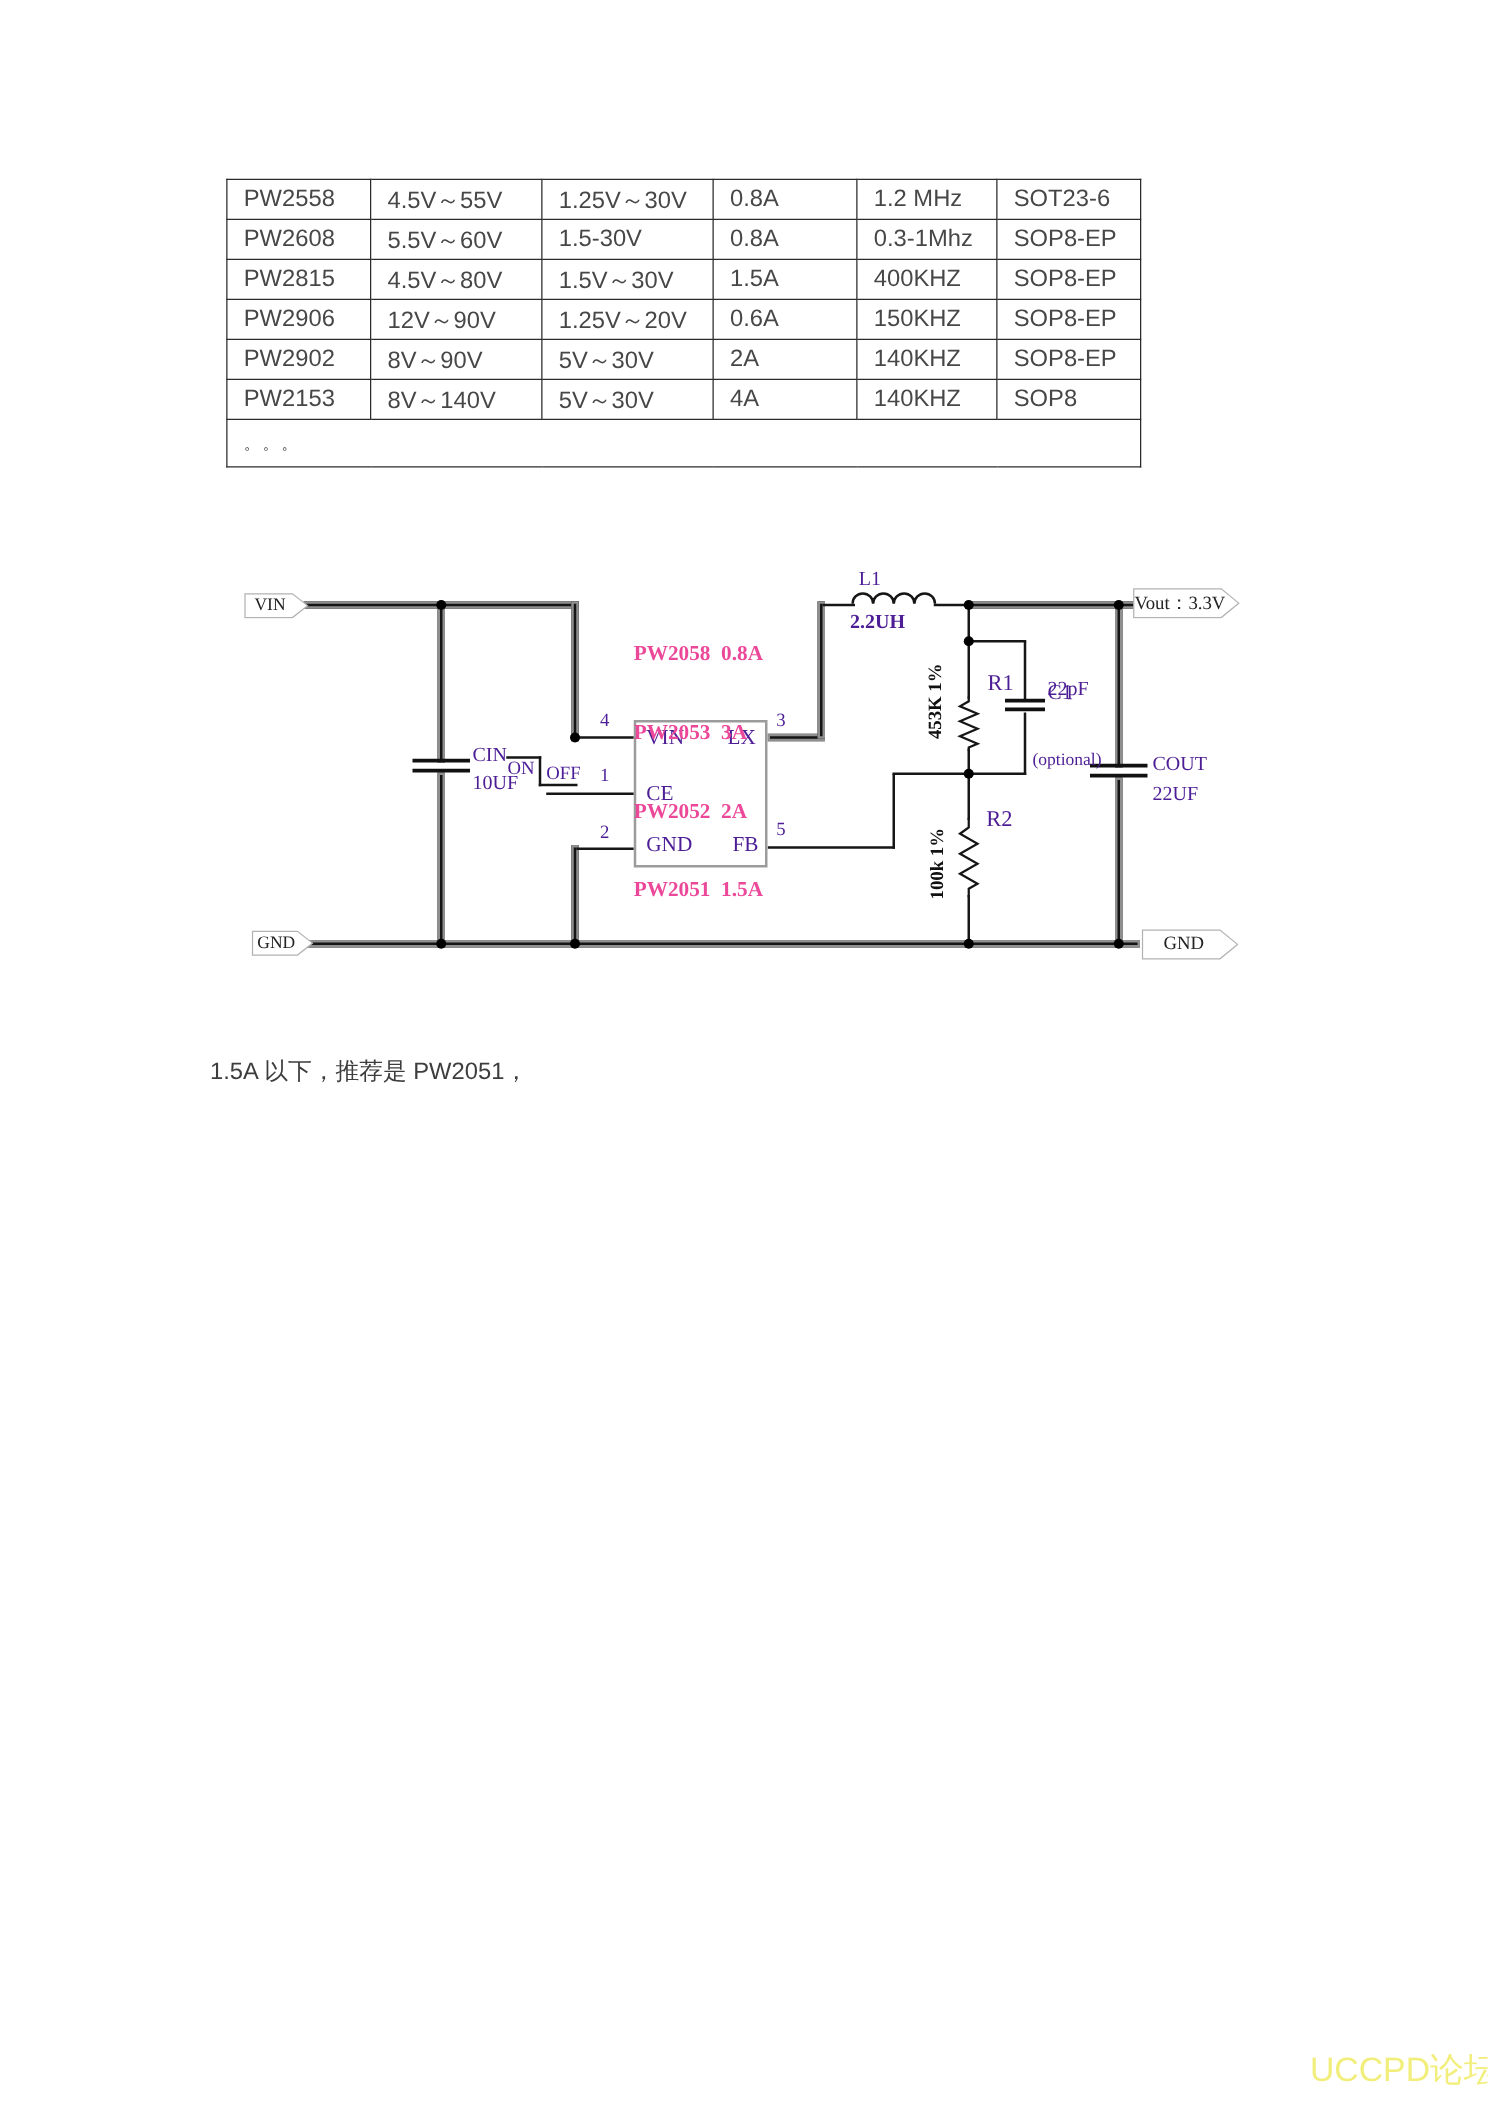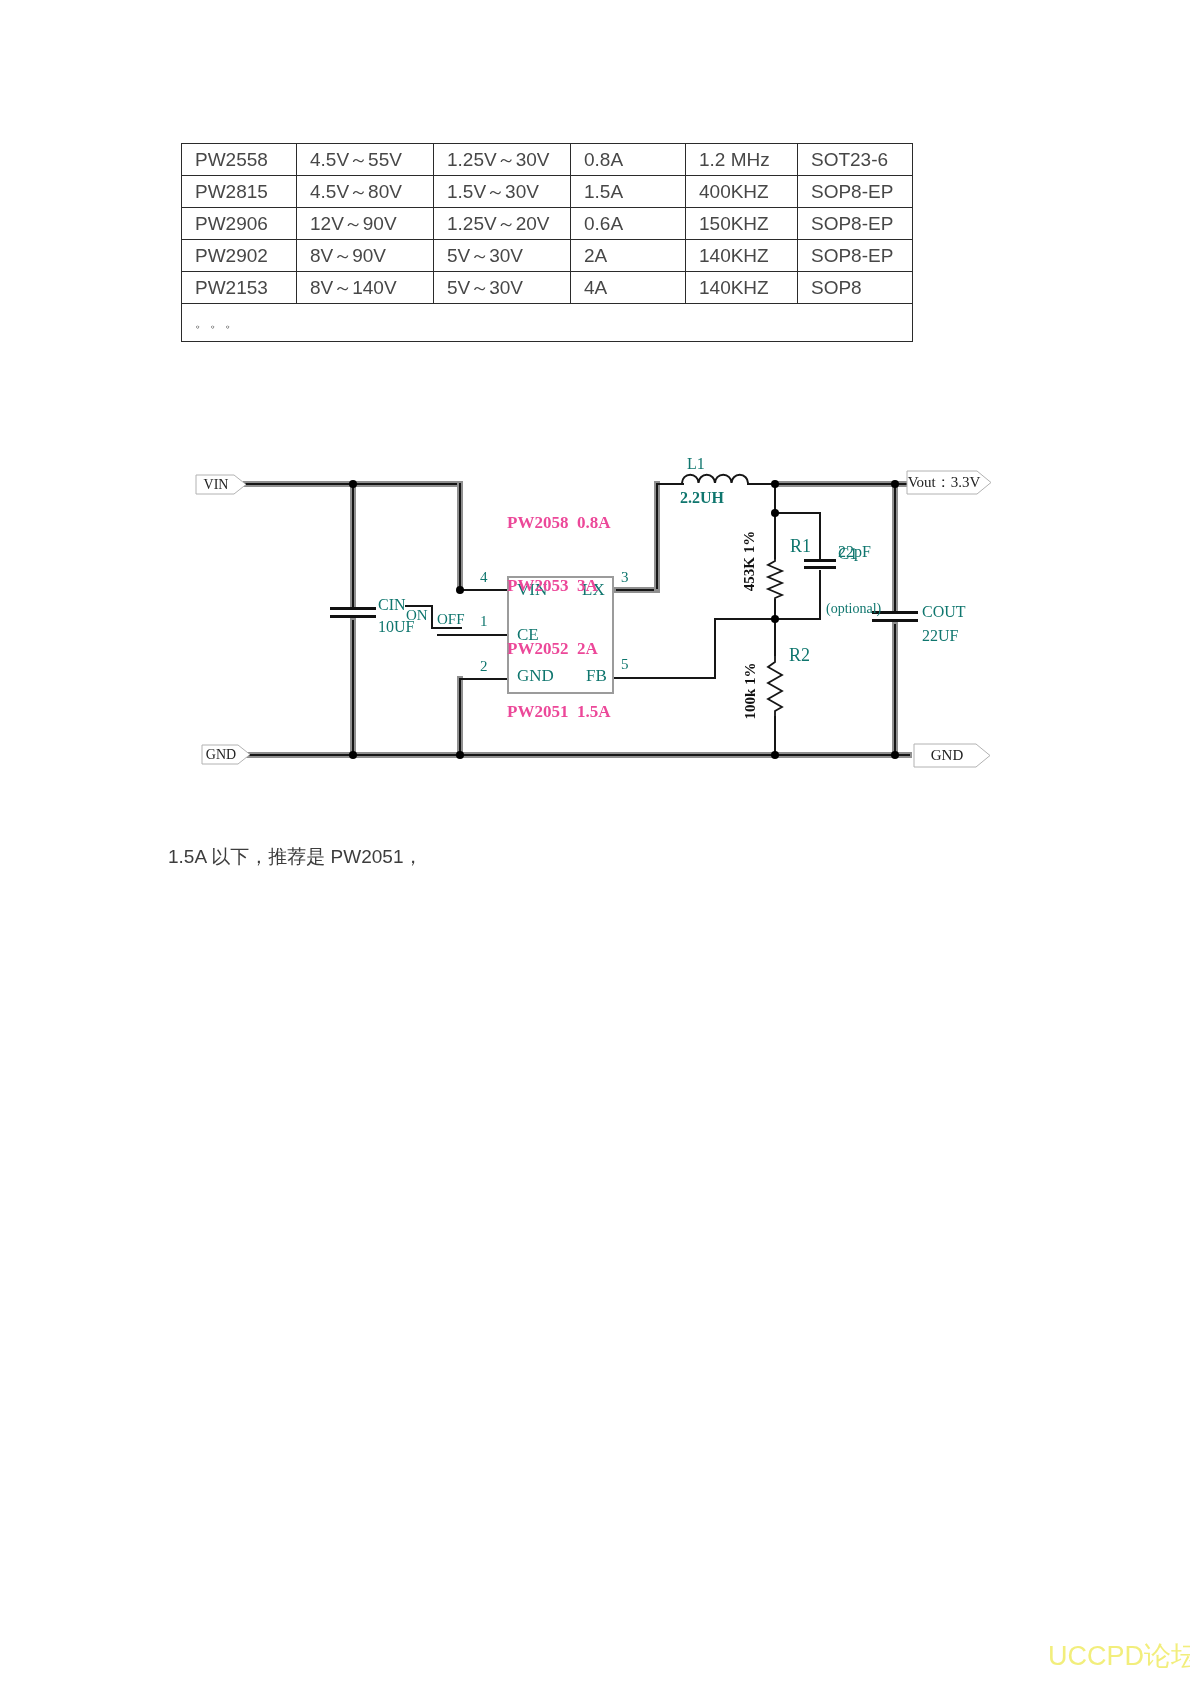--- a/index.html
+++ b/index.html
@@ -17,21 +17,21 @@
   .para{position:absolute;left:168px;font-size:19px;color:#3d3d3d;white-space:nowrap;}
 
   
   .sch{position:absolute;left:0;top:0;width:1190px;height:1683px;pointer-events:none;}
   .wire{position:absolute;background:#161616;}
   .twire{position:absolute;box-sizing:border-box;background:#151515;border:2px solid #8f8f8f;}
   .dot{position:absolute;width:8px;height:8px;border-radius:50%;background:#000;}
   .plate{position:absolute;background:#111;}
   .chip{position:absolute;left:507px;top:576px;width:107px;height:118px;box-sizing:border-box;
         border:2px solid #9b9b9b;background:#fff;}
-  .slabel{position:absolute;font-family:"Liberation Serif",serif;color:#0f766e;white-space:pre;}
+  .slabel{position:absolute;font-family:"Liberation Serif",serif;color:#4c1d95;white-space:pre;}
   .bold{font-weight:bold;}
   .vtext{position:absolute;width:80px;height:20px;text-align:center;transform:rotate(-90deg);
          font-family:"Liberation Serif",serif;font-weight:bold;font-size:15px;color:#111;white-space:nowrap;}
   .flag{position:absolute;}
   .flag svg{position:absolute;left:0;top:0;}
   .flag span{position:absolute;left:0;right:10px;top:0;bottom:0;display:flex;align-items:center;
              justify-content:center;font-family:"Liberation Serif",serif;color:#222;white-space:nowrap;}
   .parts{position:absolute;left:507px;top:470px;font-family:"Liberation Serif",serif;
          font-weight:bold;font-size:17px;line-height:21px;color:#ec4899;white-space:pre;}
   .rsvg,.isvg{position:absolute;}
@@ -55,20 +55,28 @@
         <col style="width:115px">
     </colgroup>
     <tbody>
       <tr>
         <td>PW2558</td>
         <td>4.5V～55V</td>
         <td>1.25V～30V</td>
         <td>0.8A</td>
         <td>1.2 MHz</td>
         <td>SOT23-6</td>
+      </tr>
+      <tr>
+        <td>PW2608</td>
+        <td>5.5V～60V</td>
+        <td>1.5-30V</td>
+        <td>0.8A</td>
+        <td>0.3-1Mhz</td>
+        <td>SOP8-EP</td>
       </tr>
       <tr>
         <td>PW2815</td>
         <td>4.5V～80V</td>
         <td>1.5V～30V</td>
         <td>1.5A</td>
         <td>400KHZ</td>
         <td>SOP8-EP</td>
       </tr>
       <tr>

